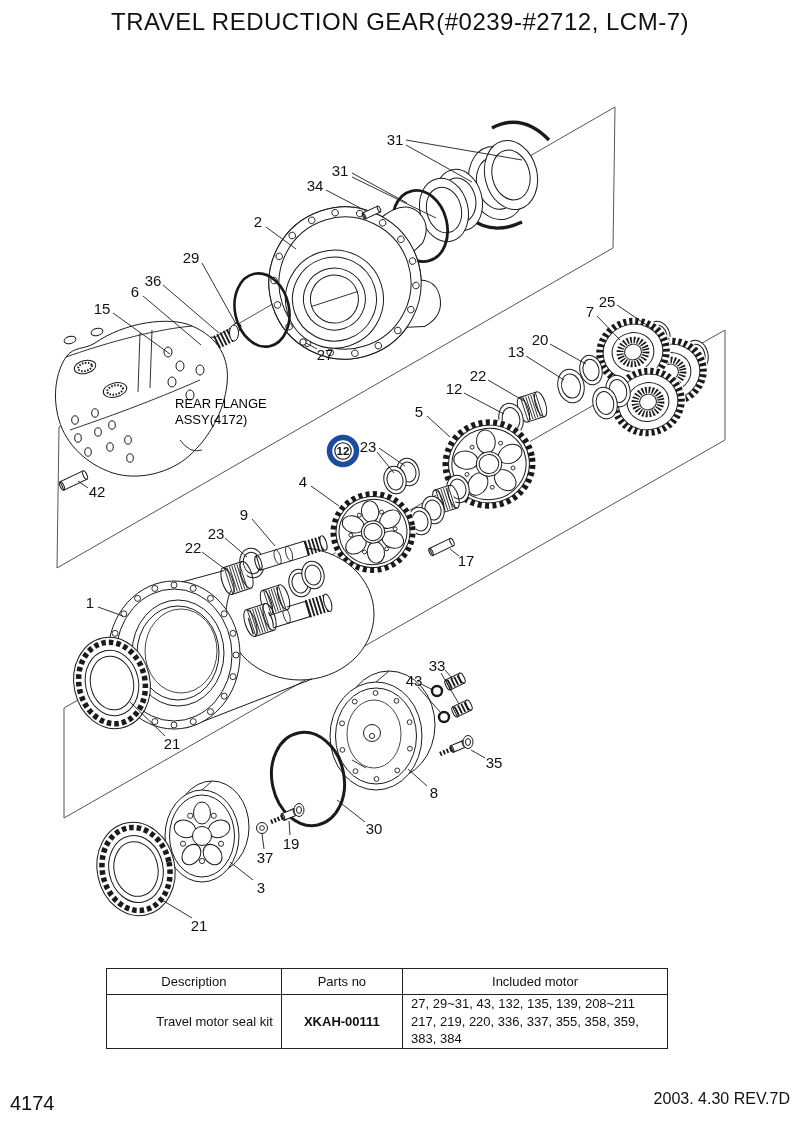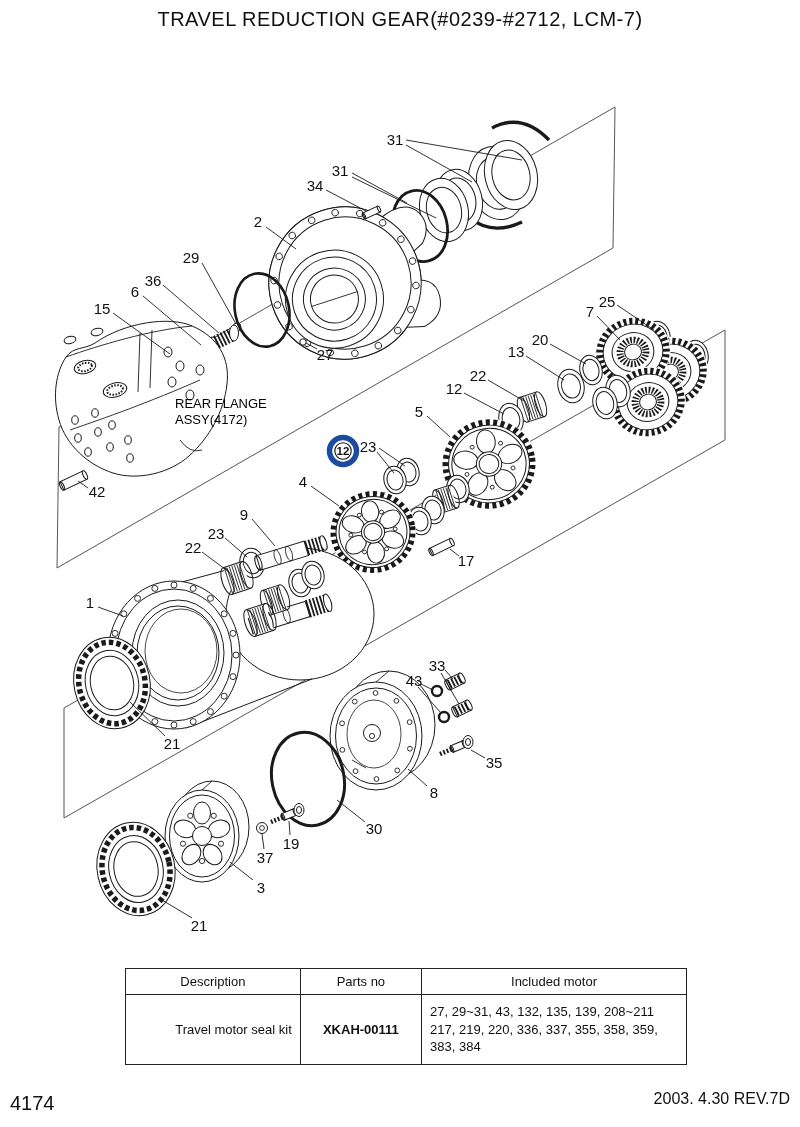--- a/index.html
+++ b/index.html
@@ -1,25 +1,25 @@
 <!DOCTYPE html>
 <html><head>
 <meta charset="utf-8">
 <style>
   html,body{margin:0;padding:0;background:#e8e8e8;}
   .page{position:relative;width:800px;height:1127px;background:#ffffff;margin:0 auto;
         font-family:"Liberation Sans","DejaVu Sans",sans-serif;color:#111;overflow:hidden;}
   .title{position:absolute;top:8px;left:0;width:800px;text-align:center;
-         font-size:20px;letter-spacing:.5px;color:#111;z-index:5;pointer-events:none;}
+         font-size:24px;letter-spacing:.5px;color:#111;z-index:5;pointer-events:none;}
   svg.diagram{position:absolute;top:0;left:0;z-index:1;}
   .parts-table{position:absolute;left:106px;top:968px;width:562px;border-collapse:collapse;
-               font-size:13px;color:#111;z-index:5;background:#fff;margin-left:19px;}
+               font-size:13px;color:#111;z-index:5;background:#fff;}
   .parts-table th,.parts-table td{border:1.6px solid #222;}
   .parts-table th{font-weight:normal;height:23px;text-align:center;padding:1px 4px;}
-  .parts-table td{padding:8px 8px;}
+  .parts-table td{padding:0 8px;}
   .col-desc{width:170px;text-align:right;}
   .col-partno{width:112px;text-align:center;font-weight:bold;}
   .col-items{width:272px;line-height:1.35;}
   .footer-left{position:absolute;left:10px;top:1092px;font-size:20px;z-index:5;}
   .footer-right{position:absolute;right:10px;top:1090px;font-size:16px;z-index:5;}
 </style>
 </head>
 <body>
 
 <div class="page">

